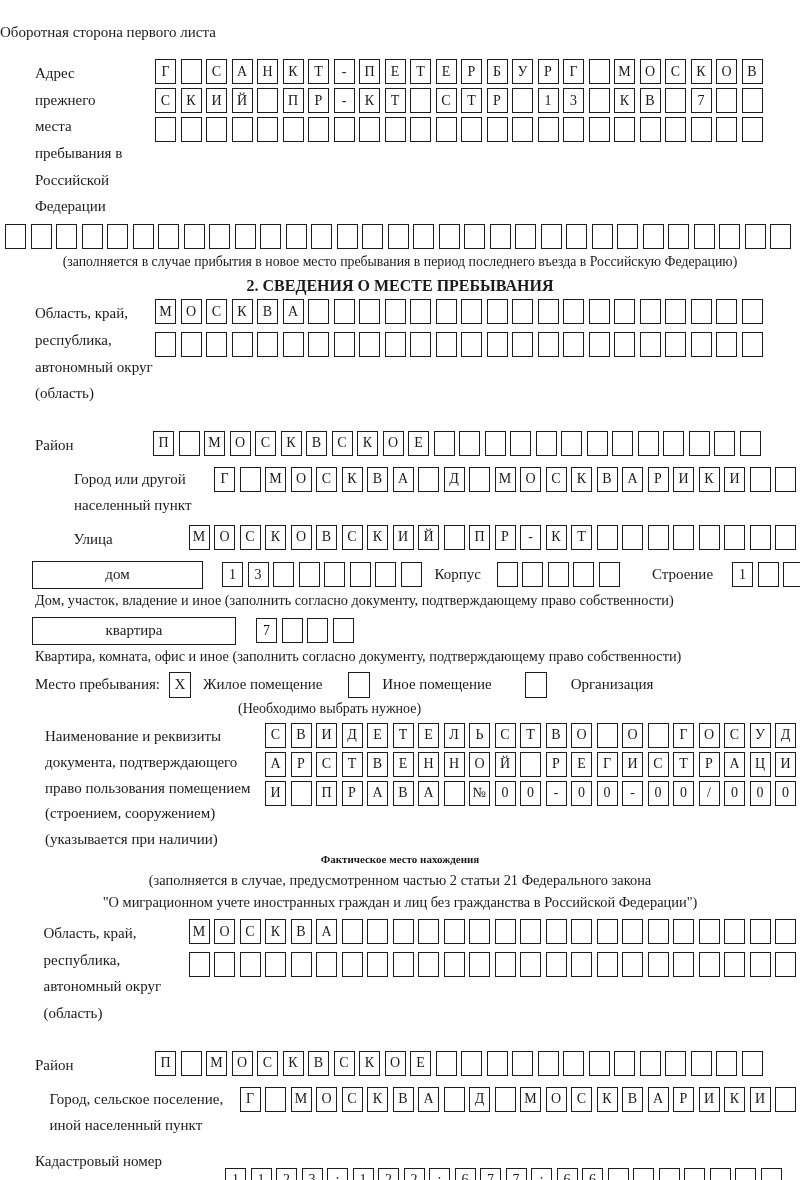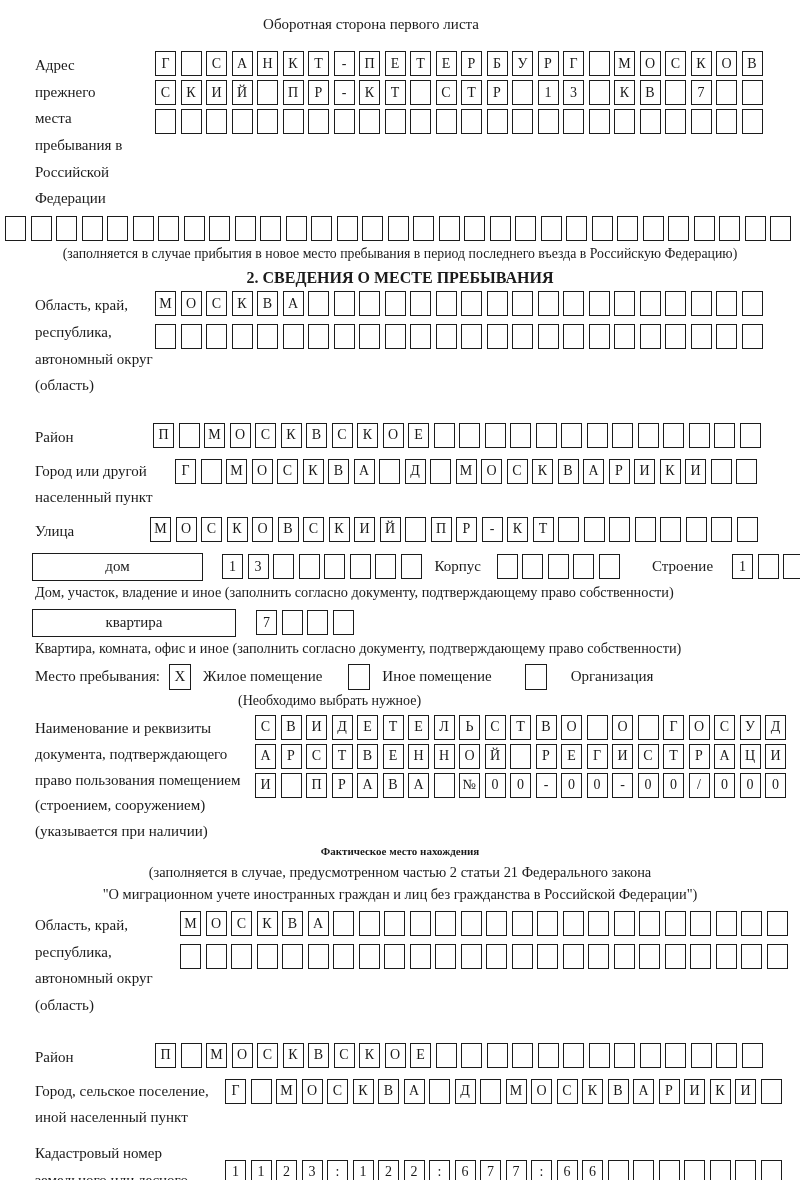--- a/index.html
+++ b/index.html
@@ -1,19 +1,19 @@
 <!DOCTYPE html>
 <html><head>
 <meta charset="utf-8">
 <style>
   * { box-sizing: border-box; margin: 0; padding: 0; }
   body { background: #fff; color: #1a1a1a; font-family: "Liberation Serif", "DejaVu Serif", serif; }
   .page { width: 800px; min-height: 1180px; margin: 0 auto; background: #fff; overflow: hidden; }
 
-  .side-note { text-align: center; padding: 16px 58px 0 0; font-size: 15px; }
+  .side-note { text-align: left; padding: 24px 58px 0 0; font-size: 15px; }
 
   .cb {
     width: 21px; height: 25px; flex: none;
     border: 1.5px solid #1c1c1c;
     display: inline-flex; align-items: center; justify-content: center;
     font-size: 14px; line-height: 1; background: #fff;
   }
   .boxrow { display: flex; gap: 4.5px; }
   .rows { display: flex; flex-direction: column; gap: 4px; }
 
@@ -22,21 +22,21 @@
   .w115 { width: 115px; } .w118 { width: 118px; } .w120 { width: 120px; }
   .w140 { width: 140px; } .w145 { width: 145px; } .w148 { width: 120px; padding-right: 28px; }
   .w190 { width: 190px; } .w220 { width: 220px; line-height: 1.73; }
 
   .prev-block { margin-top: 18px; }
   .fullrow { margin: 4px 0 0 5px; }
 
   .center-note { text-align: center; font-size: 13.8px; margin-top: 5px; }
   .sec-title { text-align: center; font-size: 16px; font-weight: bold; margin-top: 7px; }
 
-  .mt4 { margin-top: 4px; } .mt6 { margin-top: 6px; } .mt8 { margin-top: 8px; } .mt16 { margin-top: 24px; font-family: Liberation Serif, serif; }
+  .mt4 { margin-top: 4px; } .mt6 { margin-top: 6px; justify-content: flex-end; } .mt8 { margin-top: 8px; } .mt16 { margin-top: 24px; font-family: Liberation Serif, serif; }
 
   .dom-row { display: flex; align-items: center; margin: 8px 4px 0 32px; gap: 12px; }
   .long-box { flex: none; height: 28px; border: 1.5px solid #1c1c1c;
     display: inline-flex; align-items: center; justify-content: center; font-size: 15px; }
   .dom-box { width: 171px; margin-right: 7px; }
   .kv-box { width: 204px; margin-right: 8px; }
   .inline-cap { font-size: 15px; flex: none; }
   .cap-korpus { margin: 0 4px 0 1px; }
   .cap-stroenie { margin: 0 7px 0 20px; }
 

